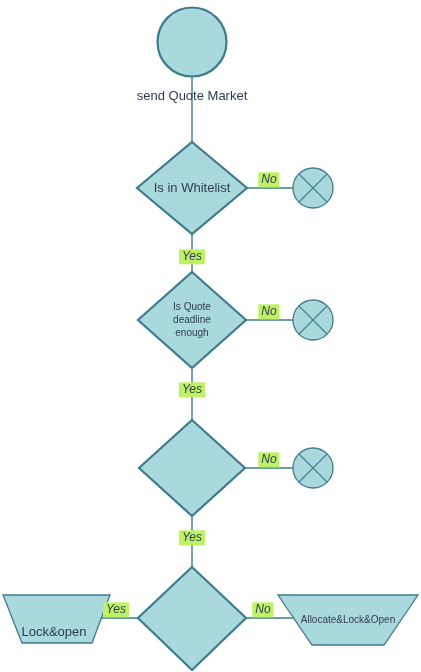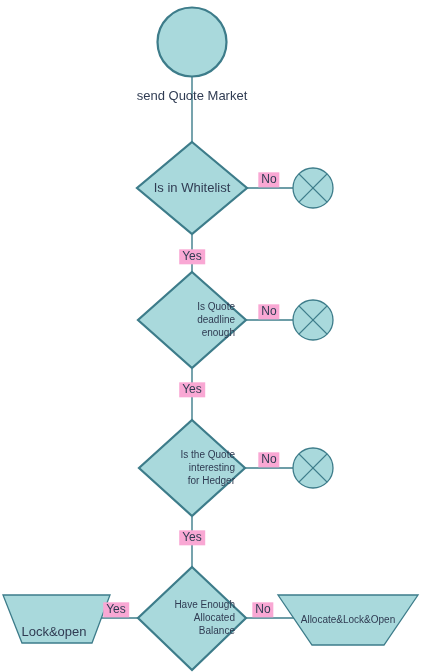--- a/index.html
+++ b/index.html
@@ -21,27 +21,27 @@
 
   .lbl{
     position:absolute;
     color:#2f3b52;
     text-align:center;
     white-space:nowrap;
     line-height:1.28;
     transform:translate(-50%,-50%);
     pointer-events:none;
   }
-  .lbl-edge{background:#f9a8d4;padding:0 3px;}
+  .lbl-edge{background:#bef264;padding:0 3px;font-style:italic;}
   .lbl-13{font-size:13px;}
   .lbl-12{font-size:12px;}
   .lbl-10{font-size:10px;}
   .lbl-9{font-size:10px;}
   .lbl-multi{white-space:normal;width:86px;}
-  .lbl-multi span{display:block;text-align:right;}
+  .lbl-multi span{display:block;}
 </style>
 </head>
 <body>
 
 <div id="flow-root">
 
   <svg id="flow-canvas" viewBox="0 0 421 672" xmlns="http://www.w3.org/2000/svg">
 
     <line class="edge-line" x1="192" y1="77" x2="192" y2="142"></line>
     <line class="edge-line" x1="247" y1="188" x2="293" y2="188"></line>
@@ -97,35 +97,25 @@
   <div class="lbl lbl-multi lbl-10" style="left:192px;top:320px;">
     <span>Is Quote</span>
     <span>deadline</span>
     <span>enough</span>
   </div>
 
   <div class="lbl lbl-edge lbl-12" style="left:269px;top:312px;">No</div>
 
   <div class="lbl lbl-edge lbl-12" style="left:192px;top:390px;">Yes</div>
 
-  <div class="lbl lbl-multi lbl-10" style="left:192px;top:468px;">
-    <span>Is the Quote</span>
-    <span>interesting</span>
-    <span>for Hedger</span>
-  </div>
 
   <div class="lbl lbl-edge lbl-12" style="left:269px;top:460px;">No</div>
 
   <div class="lbl lbl-edge lbl-12" style="left:192px;top:538px;">Yes</div>
 
-  <div class="lbl lbl-multi lbl-10" style="left:192px;top:618px;">
-    <span>Have Enough</span>
-    <span>Allocated</span>
-    <span>Balance</span>
-  </div>
 
   <div class="lbl lbl-edge lbl-12" style="left:116px;top:610px;">Yes</div>
 
   <div class="lbl lbl-edge lbl-12" style="left:263px;top:610px;">No</div>
 
   <div class="lbl lbl-13" style="left:54px;top:632px;">Lock&amp;open</div>
 
   <div class="lbl lbl-9" style="left:348px;top:620px;">Allocate&amp;Lock&amp;Open</div>
 
 </div>

